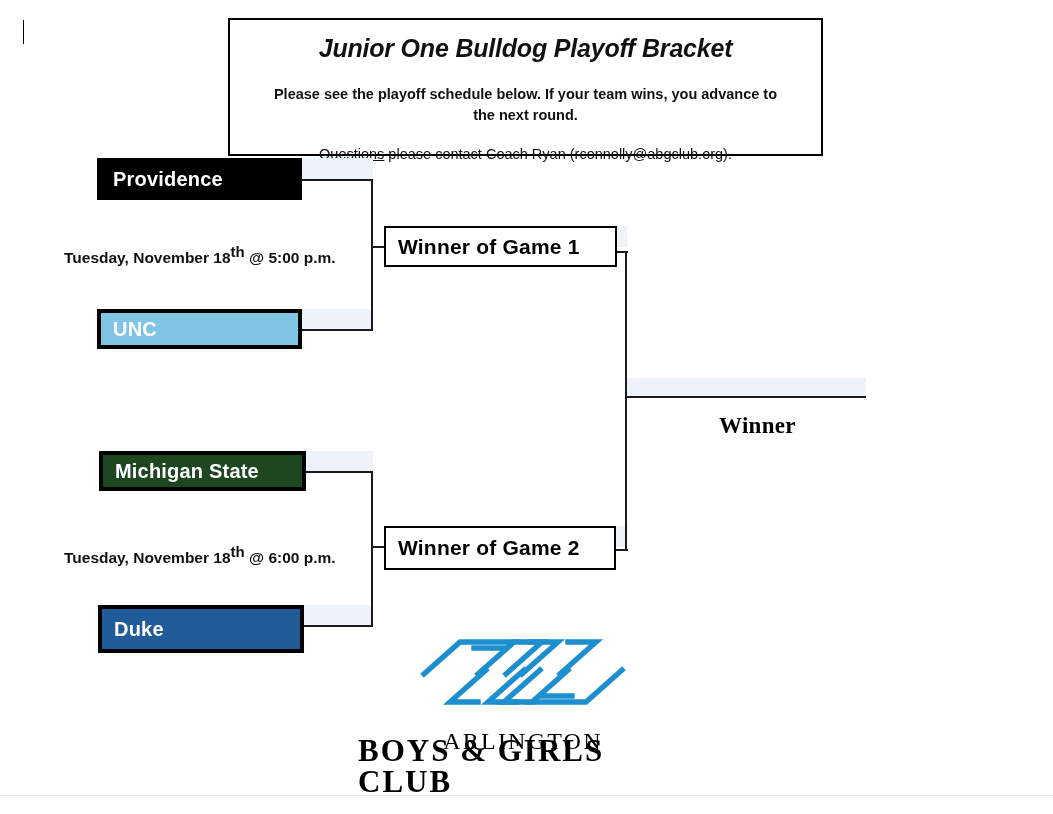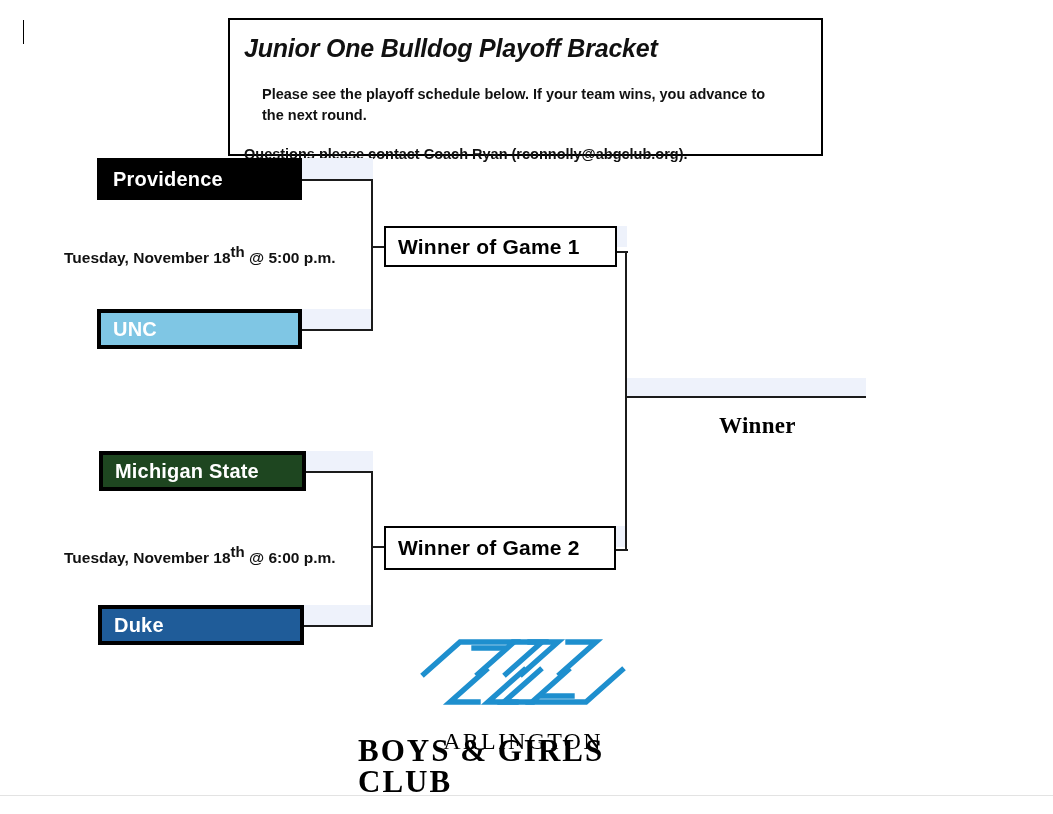--- a/index.html
+++ b/index.html
@@ -33,41 +33,41 @@
   .header-box {
     position: absolute;
     left: 228px;
     top: 18px;
     width: 595px;
     height: 138px;
     border: 2px solid #000000;
     background: #ffffff;
     box-sizing: border-box;
     padding: 8px 14px 0 14px;
-    text-align: left;
+    text-align: center;
   }
   .header-title {
     font-size: 25px;
     font-weight: bold;
     font-style: italic;
     color: #111111;
     letter-spacing: -0.2px;
     margin: 6px 0 0 0;
     line-height: 1.15;
   }
   .header-sub {
     font-size: 14.5px;
     font-weight: bold;
     color: #111111;
     line-height: 1.45;
     margin: 21px 18px 0 18px;
   }
   .header-contact {
     font-size: 14.5px;
-    font-weight: bold;
+    font-weight: normal;
     color: #111111;
     margin: 19px 0 0 0;
     line-height: 1.35;
   }
   .q-link {
     text-decoration: underline;
     color: #111111;
   }
 
   
@@ -110,21 +110,21 @@
     left: 97px;  top: 309px;  width: 205px; height: 40px;
     background: #7fc6e4;
     border-color: #000000;
   }
   .team-msu {
     left: 99px;  top: 451px;  width: 207px; height: 40px;
     background: #1e4620;
     border-color: #000000;
   }
   .team-duke {
-    left: 98px;  top: 605px;  width: 206px; height: 40px;
+    left: 98px;  top: 605px;  width: 206px; height: 48px;
     background: #1f5c99;
     border-color: #000000;
   }
 
   
   .winbox {
     position: absolute;
     box-sizing: border-box;
     border: 2px solid #000000;
     background: #ffffff;

